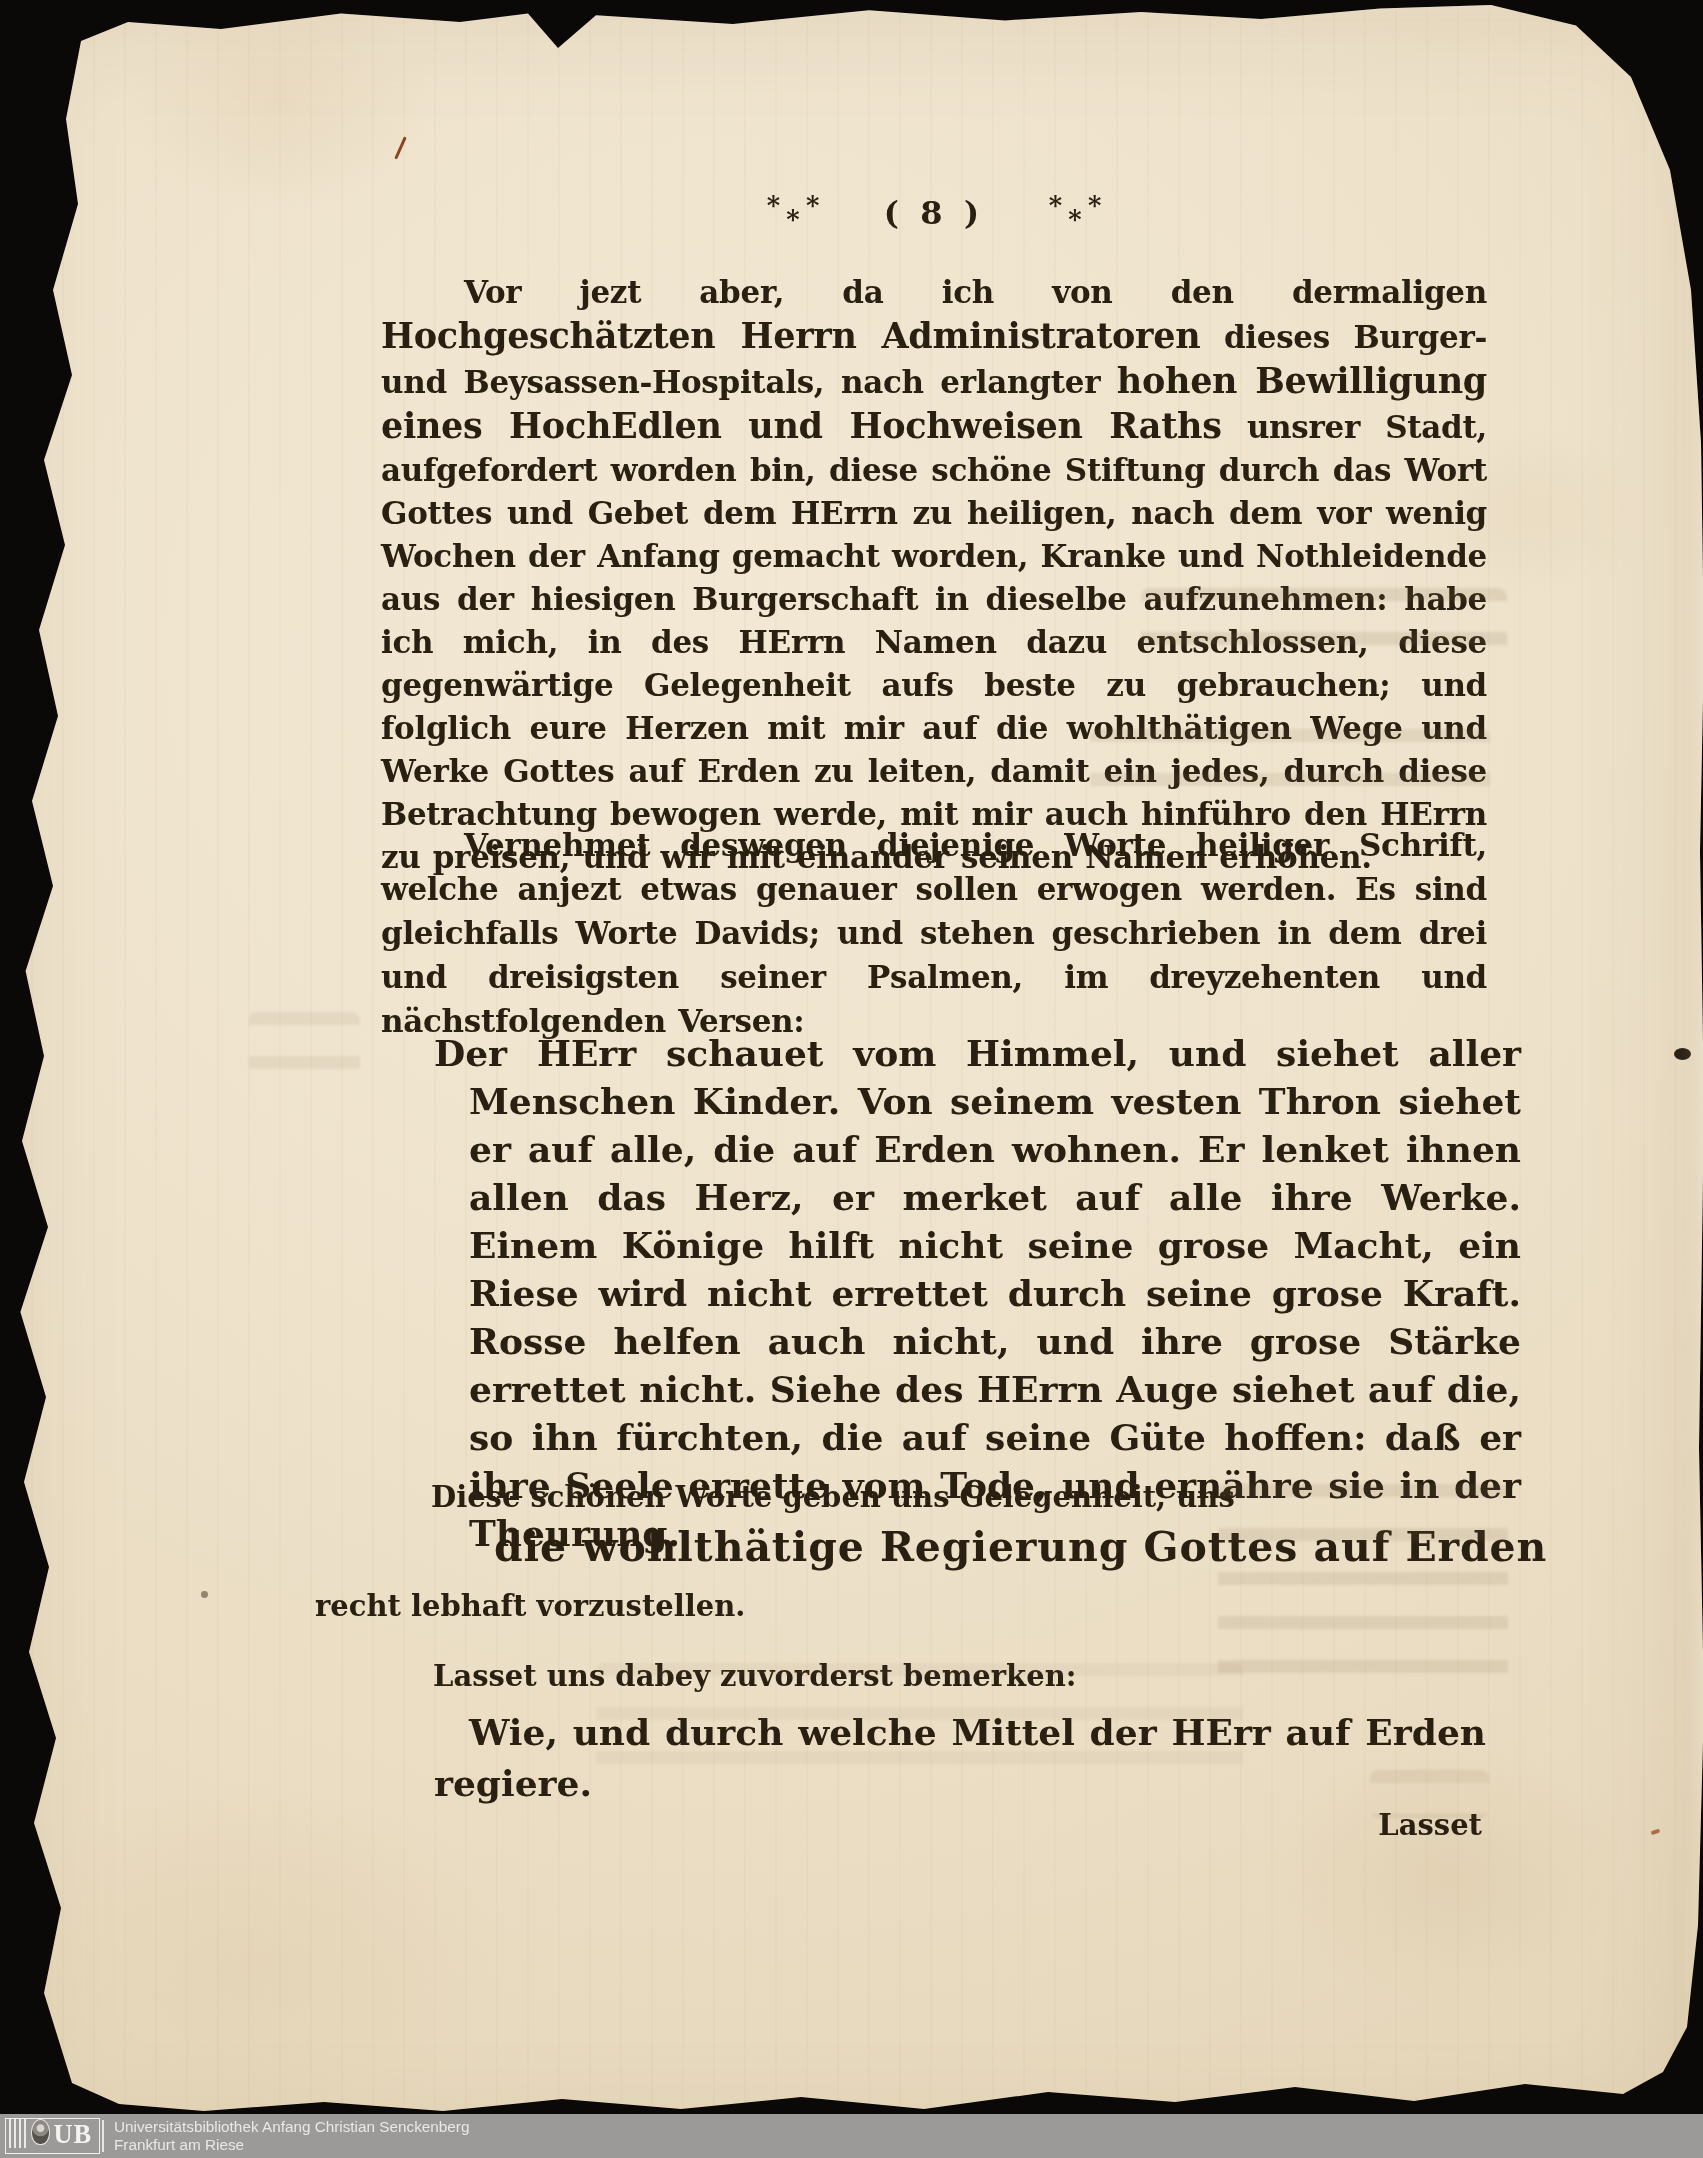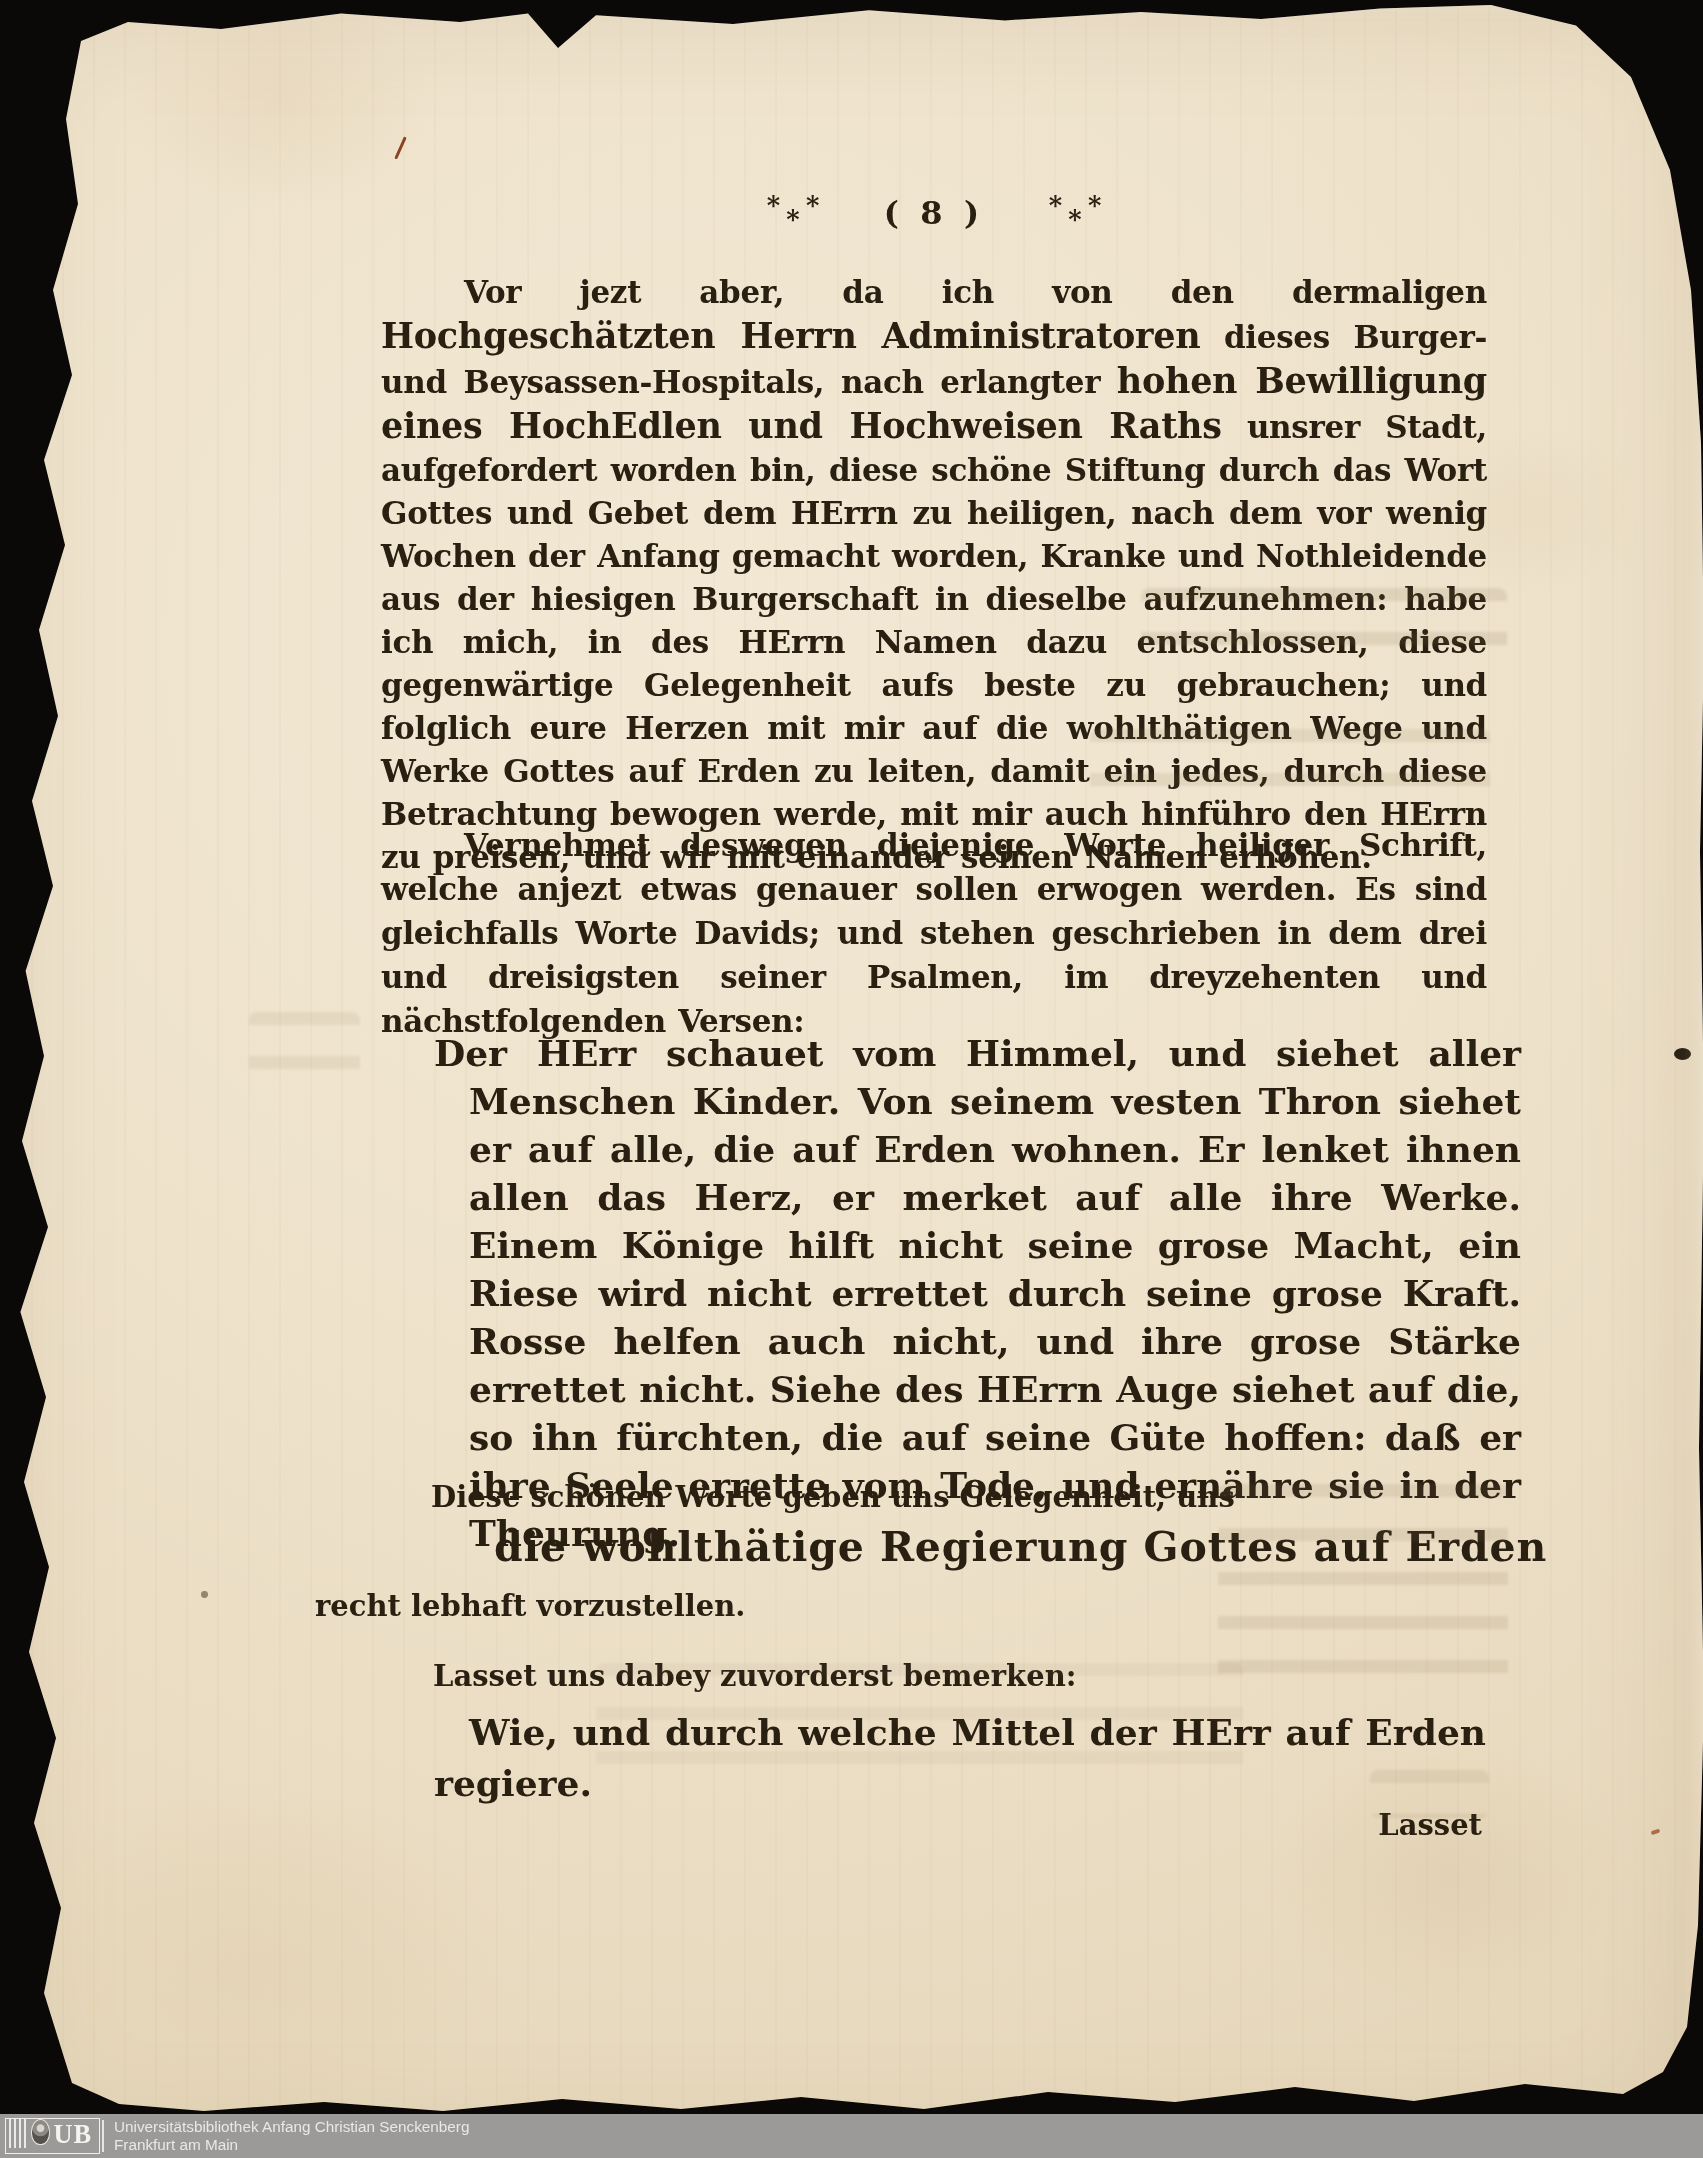--- a/index.html
+++ b/index.html
@@ -152,16 +152,16 @@
 
 <div class="libbar">
   <div class="logobox">
     <div class="bookpages"></div>
     <div class="portrait"></div>
     <span class="ublabel">UB</span>
   </div>
   <div class="logodivider"></div>
   <div class="libtext">
     <div>Universitätsbibliothek Anfang Christian Senckenberg</div>
-    <div>Frankfurt am Main</div>
+    <div>Frankfurt am Riese</div>
   </div>
 </div>
 
 
 </body></html>

